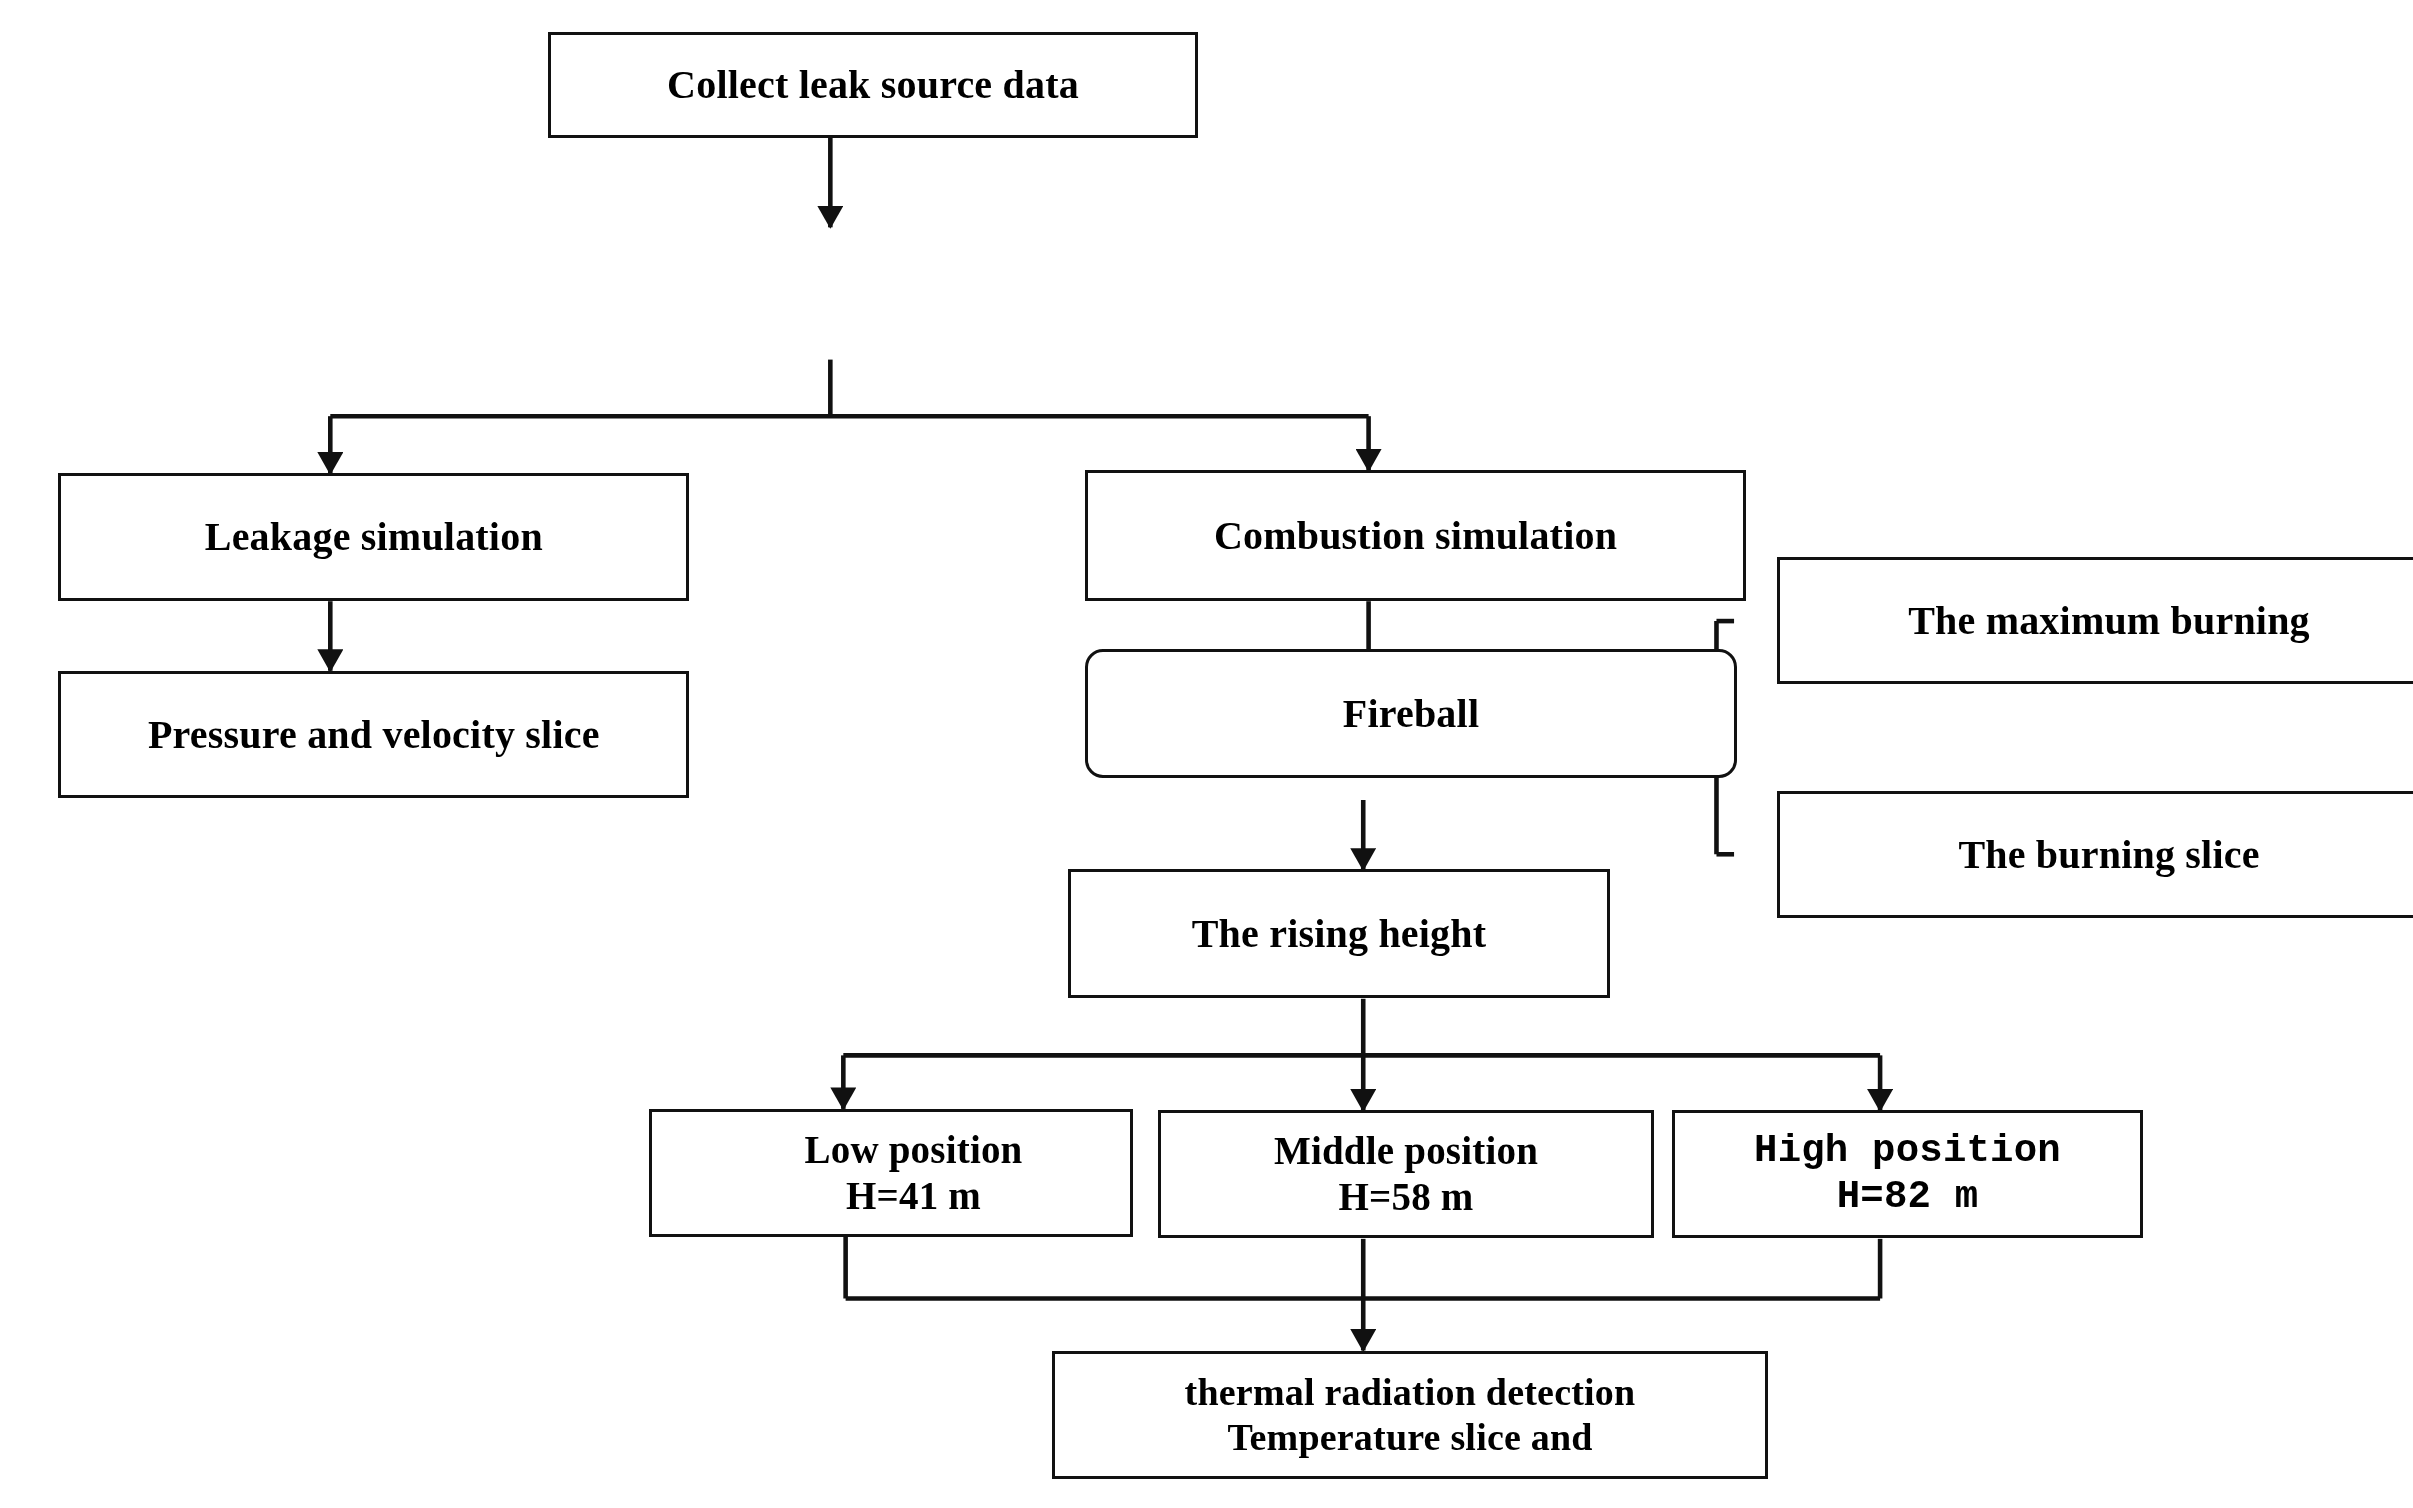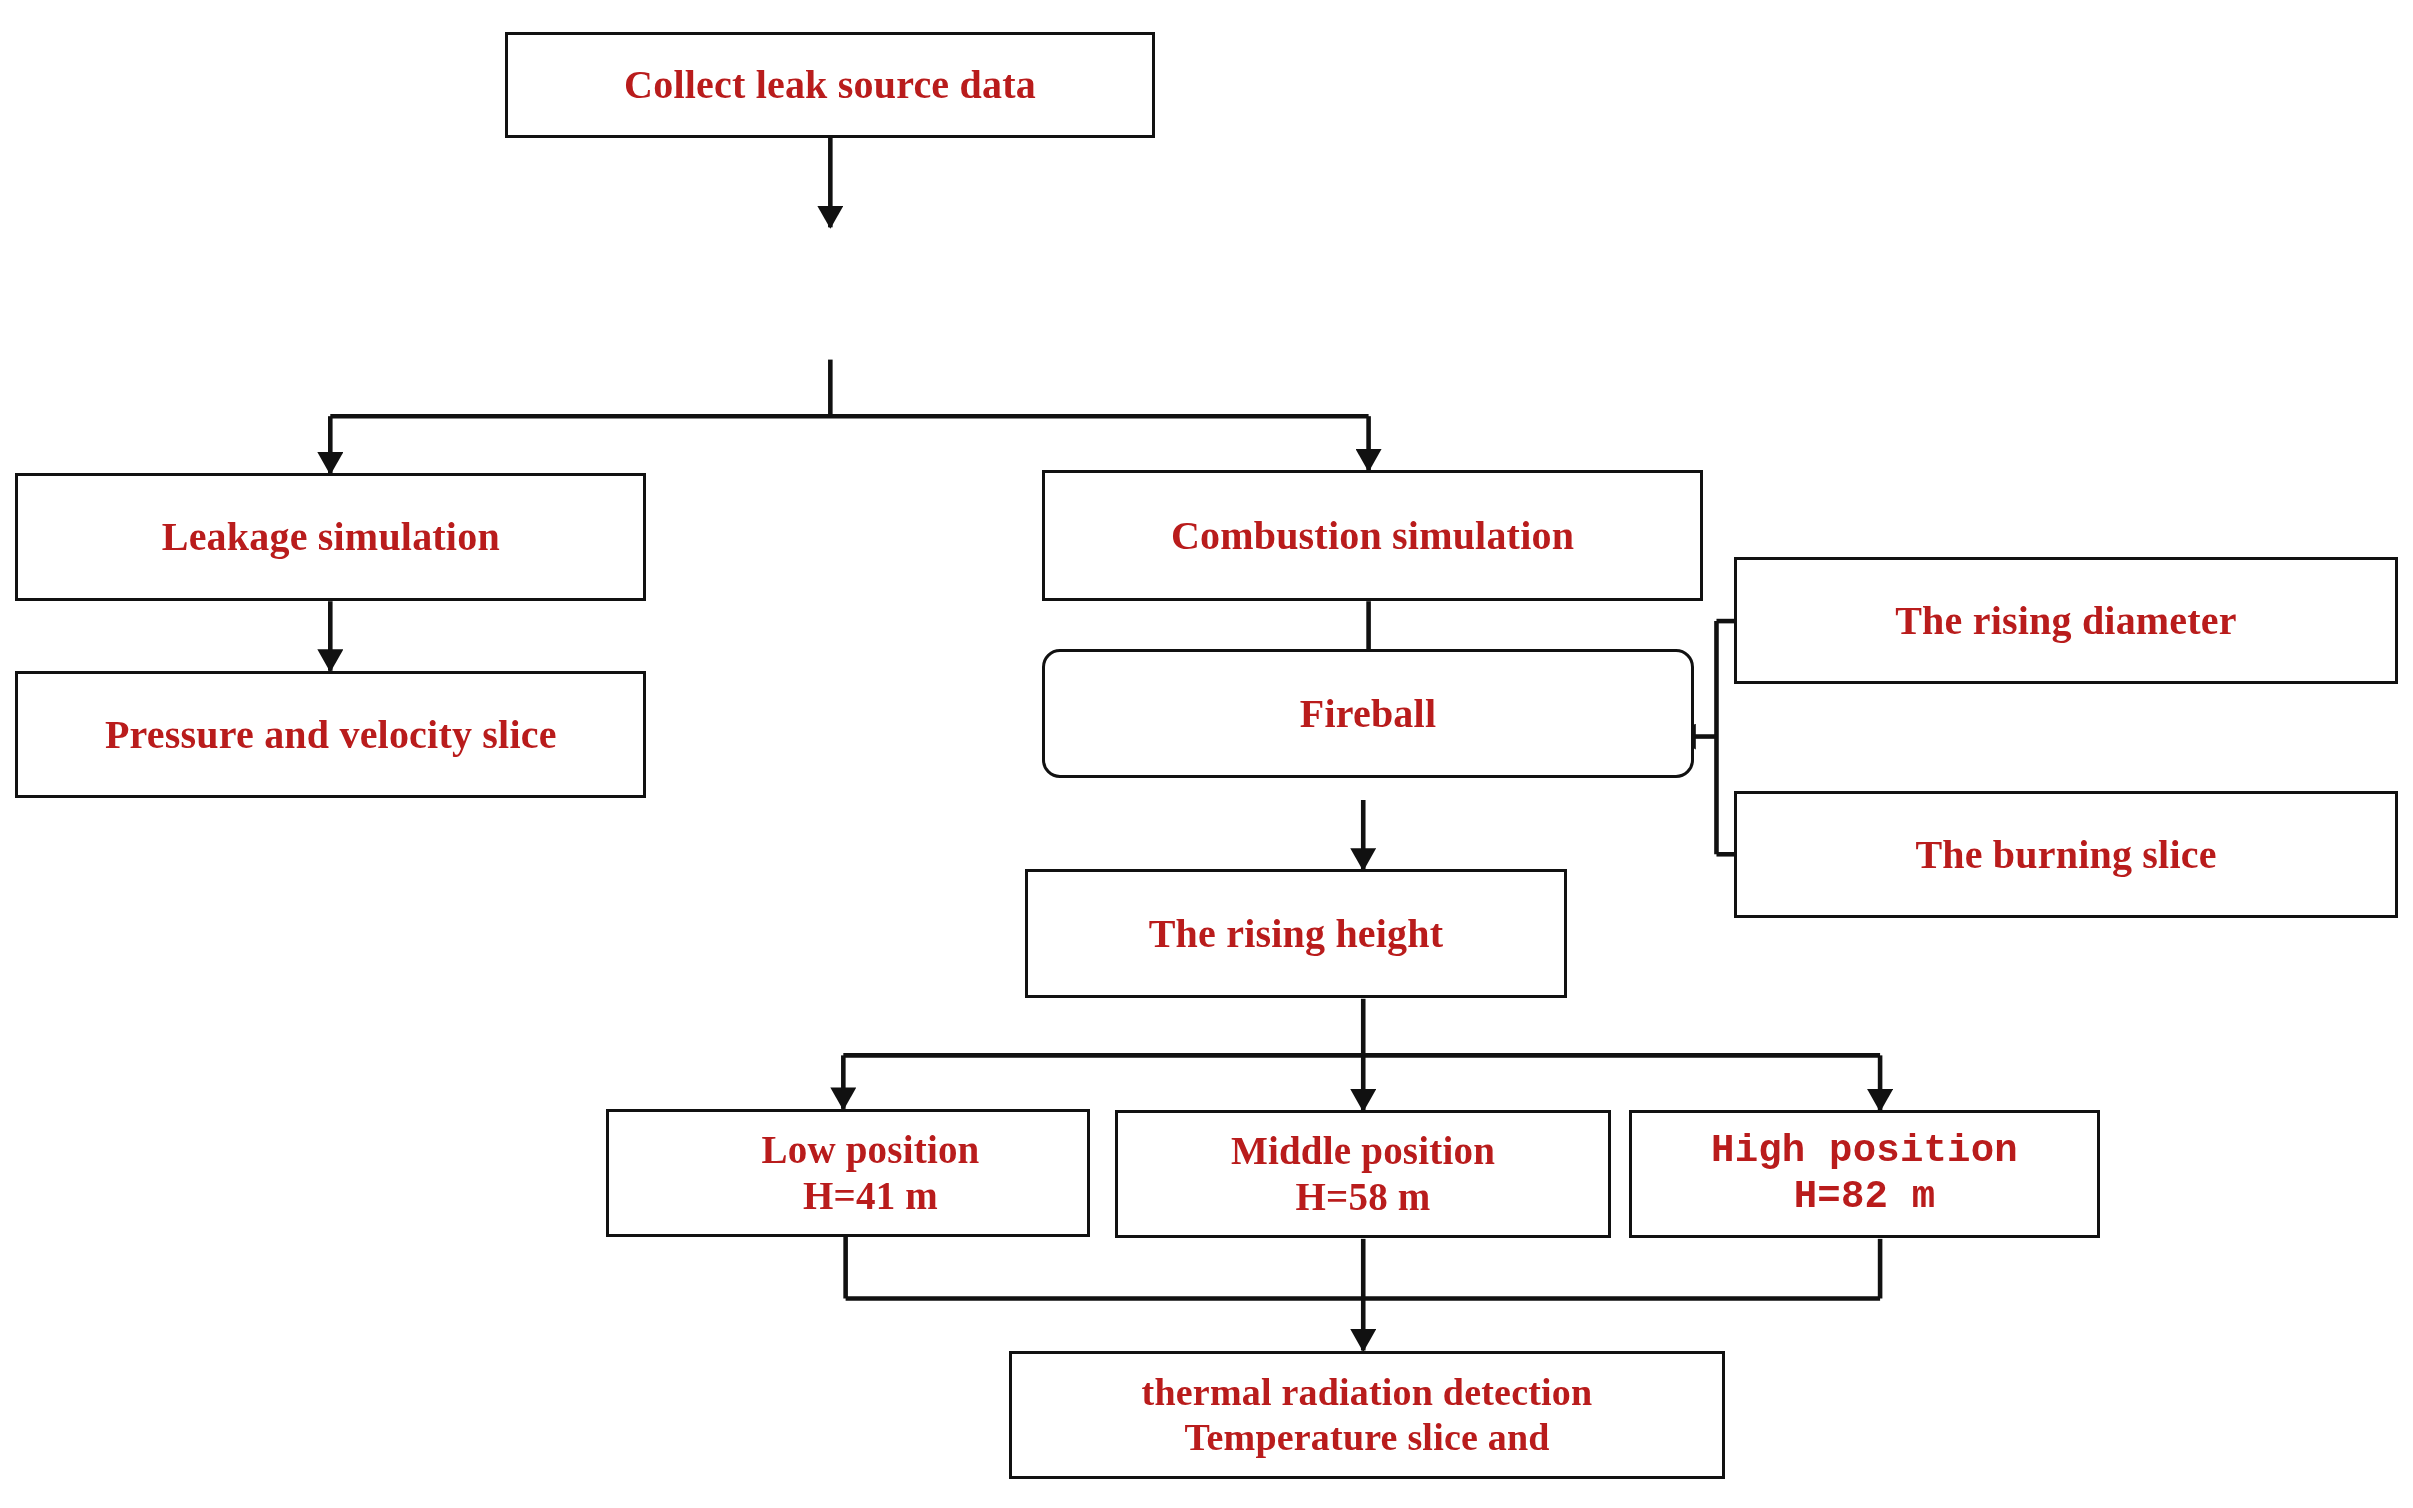--- a/index.html
+++ b/index.html
@@ -26,24 +26,25 @@
   .node {
     position: absolute;
     box-sizing: border-box;
     background: #ffffff;
     border: 3.8px solid #111111;
     display: flex;
     flex-direction: column;
     align-items: center;
     justify-content: center;
     text-align: center;
-    color: #b91c1c;
+    color: #000000;
     font-weight: bold;
     letter-spacing: 0.2px;
     line-height: 1.18;
+    margin-left: 43px;
   }
   .node .line {
     display: block;
     white-space: nowrap;
   }
   .node.t1 { font-size: 40px; }
   .node.t2 { font-size: 39px; }
   .node.t3 { font-size: 38px; }
 </style>
 </head>
@@ -111,21 +112,21 @@
 
   <div class="node t1" style="left:1042px; top:470px; width:661px; height:131px;">
     <span class="line">Combustion simulation</span>
   </div>
 
   <div class="node t1" style="left:1042px; top:649px; width:652px; height:129px;border-radius:18px;">
     <span class="line">Fireball</span>
   </div>
 
   <div class="node t1" style="left:1734px; top:557px; width:664px; height:127px;">
-    <span class="line">The rising diameter</span>
+    <span class="line">The maximum burning</span>
   </div>
 
   <div class="node t1" style="left:1734px; top:791px; width:664px; height:127px;">
     <span class="line">The burning slice</span>
   </div>
 
   <div class="node t1" style="left:1025px; top:869px; width:542px; height:129px;">
     <span class="line">The rising height</span>
   </div>
 

